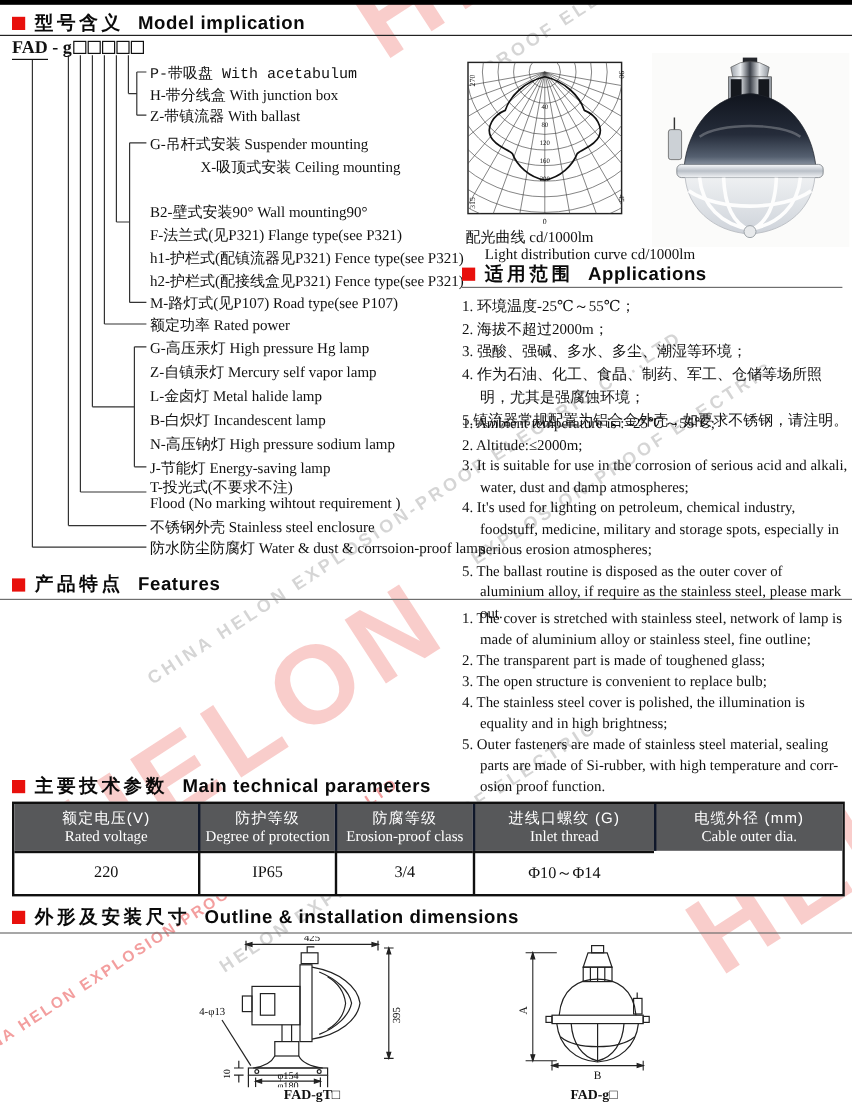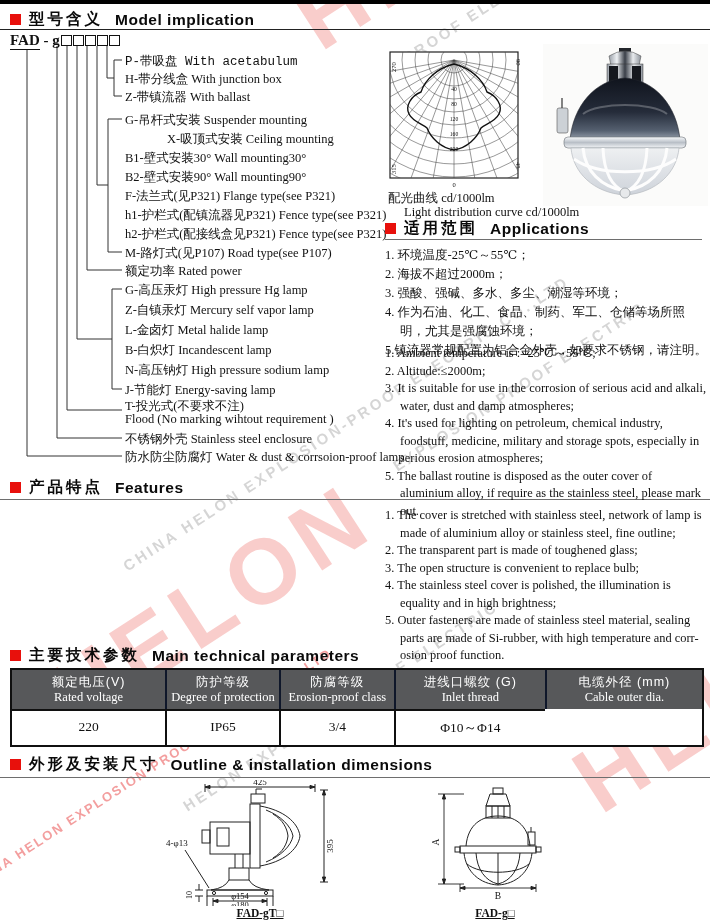--- a/index.html
+++ b/index.html
@@ -46,21 +46,21 @@
   .ptable { position:absolute; left:10px; top:668px; width:690px; z-index:2; border:2px solid #101010; background:#fff; }
   .trow { display:grid; grid-template-columns:152fr 113fr 114fr 150fr 156fr; }
   .hcell { background:#57585a; color:#fff; text-align:center; padding:5px 2px 4px 2px;
            font-family:"Liberation Sans",sans-serif; font-size:12.5px; line-height:15px; border-left:2px solid #0f172a; }
   .hcell:first-child { border-left:none; }
   .hcell .zh { letter-spacing:1px; }
   .hcell .en { font-family:"Liberation Serif",serif; font-size:12.5px; }
   .vcell { text-align:center; padding:8px 2px; font-size:13.5px; border-left:2px solid #101010; border-top:2px solid #101010; }
   .vcell:first-child { border-left:none; }
 
-  .dwg-label { position:absolute; z-index:2; font-size:11.5px; font-weight:bold; text-align:center; white-space:nowrap;text-decoration:underline; }
+  .dwg-label { position:absolute; z-index:2; font-size:11.5px; font-weight:bold; text-align:center; white-space:nowrap; }
 
   svg text { font-family:"Liberation Serif","DejaVu Serif",serif; }
 </style>
 </head>
 <body>
 
 <div class="page">
 
   <div class="wm wm-red-big" style="left:275px; top:-18px;">HELON</div>
   <div class="wm wm-gray" style="left:400px; top:52px;">PROOF ELECTRIC CO.,LTD</div>
@@ -94,21 +94,20 @@
       <path d="M97 2 V141 M97 141 H108 M108 75 V208 M108 75 H122 M108 208 H122"></path>
       <path d="M107 2 V34 M107 34 H114 M114 16 V52 M114 16 H122 M114 52 H122"></path>
     </g>
   </svg>
 
   <div class="branch" style="top:53px;font-family:Liberation Mono, monospace;">P-带吸盘 With acetabulum</div>
   <div class="branch" style="top:71px;">H-带分线盒 With junction box</div>
   <div class="branch" style="top:89px;">Z-带镇流器 With ballast</div>
   <div class="branch" style="top:112px;">G-吊杆式安装 Suspender  mounting</div>
   <div class="branch" style="top:131px;margin-left:42px;">X-吸顶式安装 Ceiling  mounting</div>
-  <div class="branch" style="top:150px;">B1-壁式安装30°  Wall mounting30°</div>
   <div class="branch" style="top:169px;">B2-壁式安装90°  Wall mounting90°</div>
   <div class="branch" style="top:188px;">F-法兰式(见P321)  Flange type(see P321)</div>
   <div class="branch" style="top:207px;">h1-护栏式(配镇流器见P321)  Fence type(see P321)</div>
   <div class="branch" style="top:226px;">h2-护栏式(配接线盒见P321)  Fence type(see P321)</div>
   <div class="branch" style="top:245px;">M-路灯式(见P107)  Road  type(see P107)</div>
   <div class="branch" style="top:263px;">额定功率 Rated power</div>
   <div class="branch" style="top:282px;">G-高压汞灯 High pressure Hg lamp</div>
   <div class="branch" style="top:302px;">Z-自镇汞灯 Mercury self vapor lamp</div>
   <div class="branch" style="top:322px;">L-金卤灯  Metal halide  lamp</div>
   <div class="branch" style="top:342px;">B-白炽灯 Incandescent  lamp</div>

